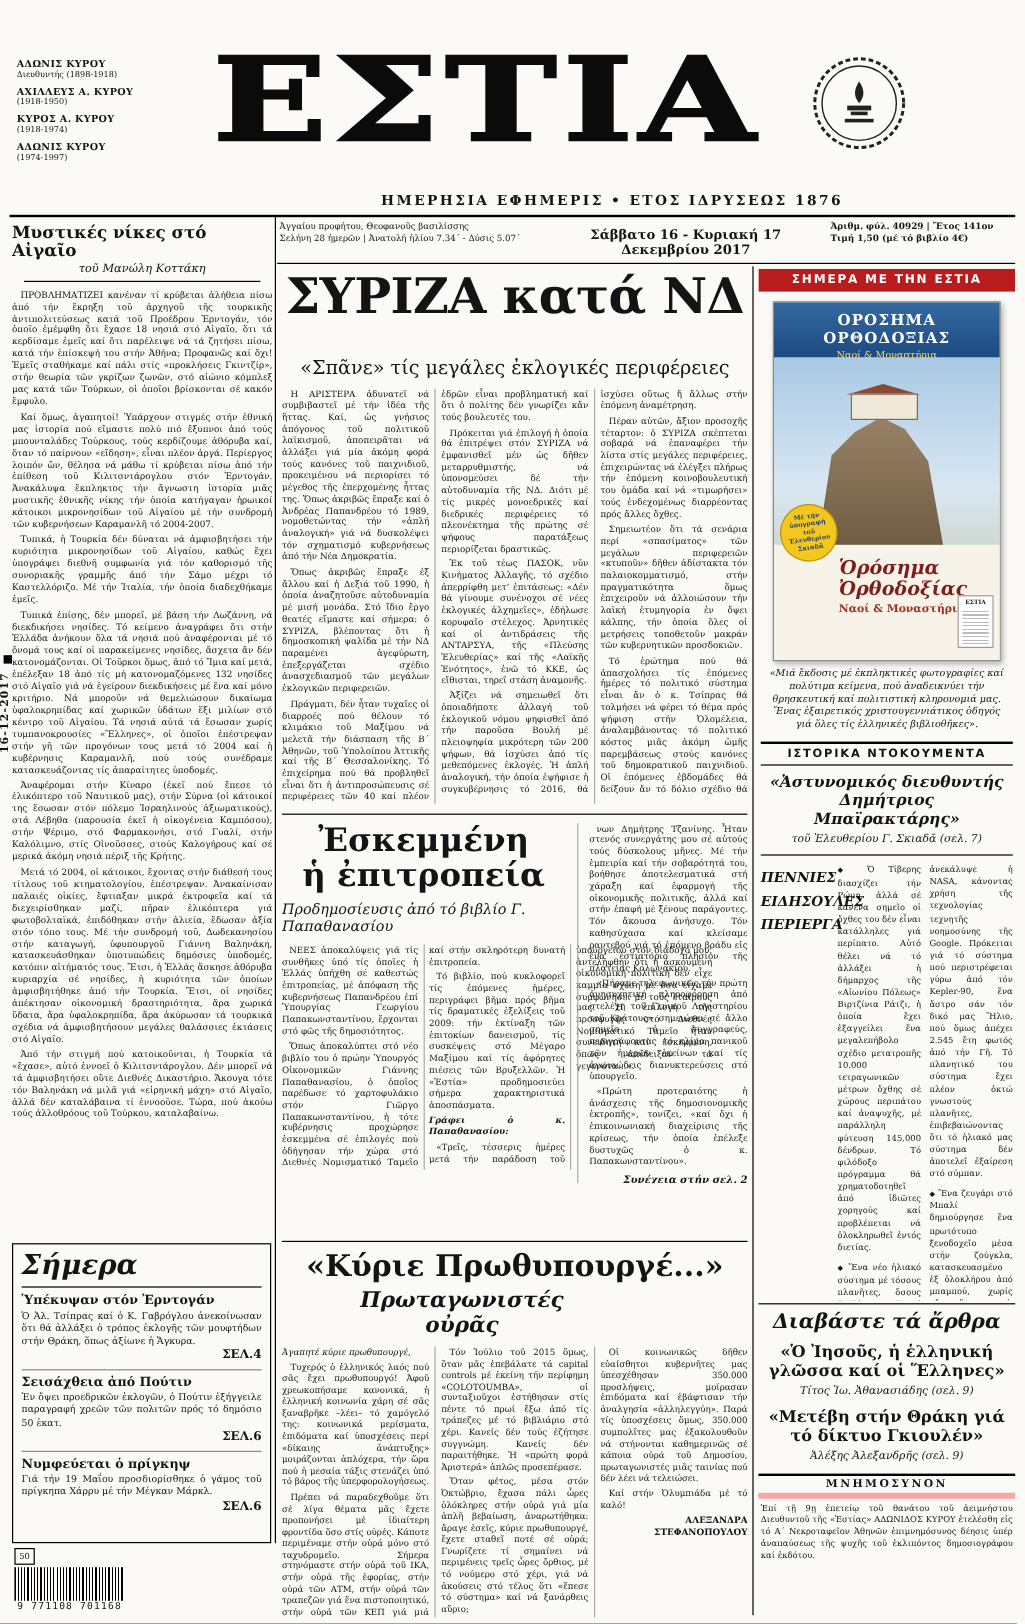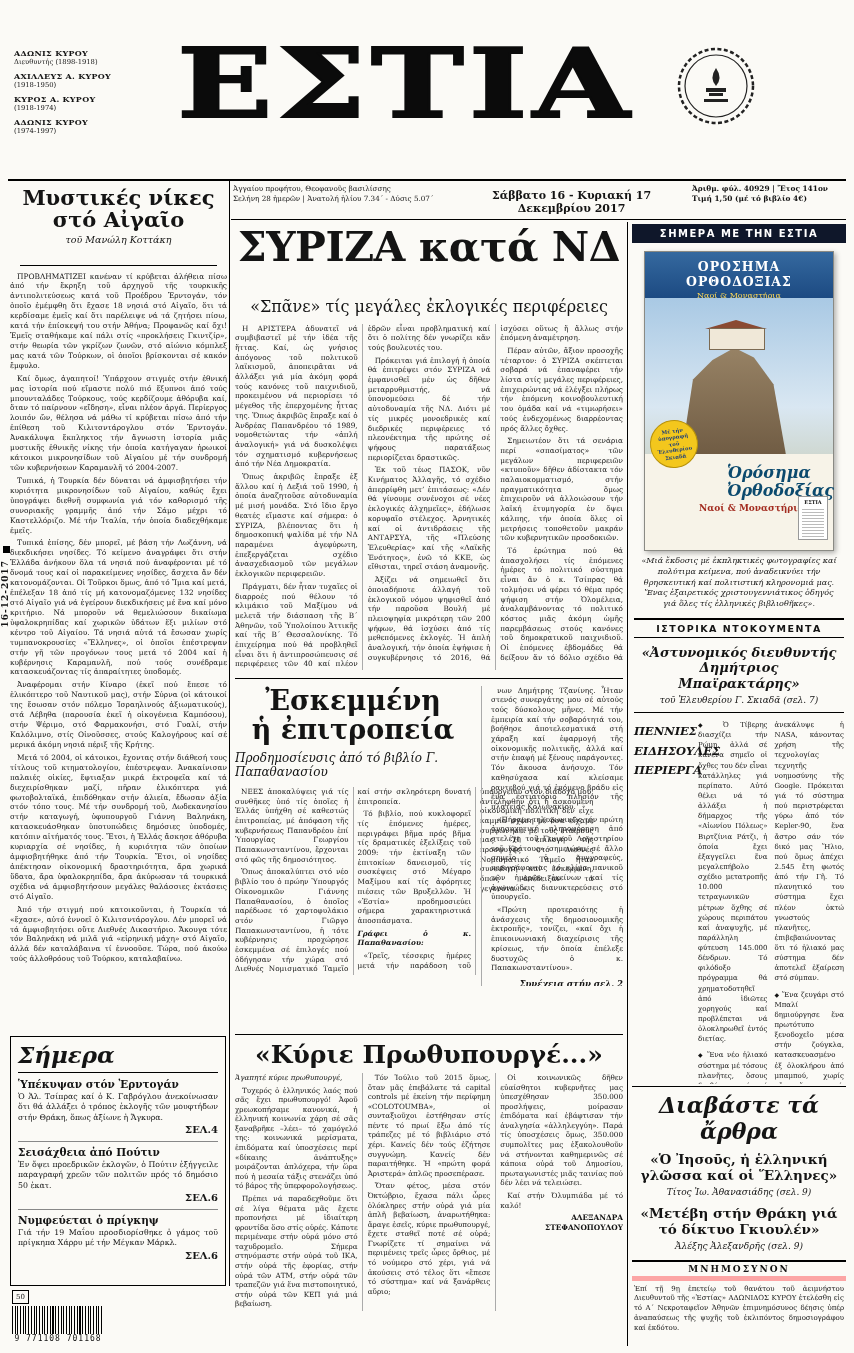--- a/index.html
+++ b/index.html
@@ -31,22 +31,22 @@
   .dl-center{flex:1;text-align:center;font-size:11px;font-weight:bold;padding-top:5px;}
   .dl-right{width:152px;font-size:7.4px;line-height:1.4;font-weight:bold;text-align:left;}
 
   
   .vrule{position:absolute;width:1px;background:#000;}
   #vr1{left:229px;top:181px;height:1105px;}
   #vr2{left:627px;top:222px;height:1124px;}
 
   
   .left-col{position:absolute;left:10px;top:184px;width:217px;height:850px;overflow:hidden;}
-  .lc-title{margin:3px 0 2px;font-size:21px;font-weight:bold;text-align:center;line-height:1.06;}
-  .lc-author{text-align:center;font-style:italic;font-size:9.5px;margin-bottom:20px;}
+  .lc-title{margin:3px 0 2px;font-size:14px;font-weight:bold;text-align:left;line-height:1.06;}
+  .lc-author{text-align:center;font-style:italic;font-size:9.5px;margin-bottom:4px;}
   .lc-rule{border-top:1px solid #000;margin:2px 10px 6px;}
   .lc-body p{margin:0 0 3px;font-size:7.4px;line-height:1.34;text-align:justify;text-indent:7px;}
 
   
   .simera{position:absolute;left:10px;top:1036px;width:216px;height:250px;border:1.5px solid #000;
           box-sizing:border-box;padding:4px 7px;background:#fbfaf6;}
   .sim-title{font-size:23px;font-style:italic;font-weight:bold;border-bottom:1px solid #000;
              padding-bottom:4px;margin-bottom:5px;}
   .sim-item h4{margin:0 0 2px;font-size:10.5px;}
   .sim-item p{margin:0;font-size:7.8px;line-height:1.32;text-align:justify;}
@@ -85,38 +85,38 @@
   .letter-title{text-align:center;font-size:25px;font-weight:bold;margin:2px 0 4px;}
   .letter-sub{font-size:18px;font-weight:bold;font-style:italic;text-align:center;width:230px;margin:0 0 7px 35px;}
   .letter-body{columns:3;column-gap:10px;column-rule:1px solid #aaa;height:238px;column-fill:auto;
                font-size:7.2px;line-height:1.33;text-align:justify;}
   .letter-body p{margin:0 0 3px;text-indent:7px;}
   .salut{font-style:italic;text-indent:0 !important;}
   .sig{font-weight:bold;text-align:right;font-size:7.4px;text-indent:0 !important;}
 
   
   .sidebar{position:absolute;left:632px;top:224px;width:214px;height:860px;overflow:hidden;}
-  .promo-bar{background:#0f172a;color:#fff;font-size:10px;font-weight:bold;letter-spacing:1.5px;
+  .promo-bar{background:#b91c1c;color:#fff;font-size:10px;font-weight:bold;letter-spacing:1.5px;
              text-align:center;padding:4px 0;font-family:"DejaVu Sans","Liberation Sans",sans-serif;}
   .cover{width:188px;height:298px;margin:8px auto 5px;border:1px solid #8a8a84;position:relative;
          background:#f7f3e8;box-shadow:2px 2px 5px rgba(0,0,0,.3);}
   .cover-band{height:46px;background:linear-gradient(#35699f,#1c4a82);color:#fff;text-align:center;
               padding-top:7px;box-sizing:border-box;}
   .cover-band .t1{font-size:12.5px;font-weight:bold;letter-spacing:1px;}
   .cover-band .t2{font-size:8px;color:#ffd957;margin-top:2px;}
   .cover-photo{height:156px;position:relative;overflow:hidden;
                background:linear-gradient(#a9c9e4 0%,#d9e7f2 70%,#cfd8d2 100%);}
   .cliff{position:absolute;bottom:-6px;left:26px;width:122px;height:122px;
          background:linear-gradient(#9b8668,#6e5a42);
          clip-path:polygon(8% 100%,18% 34%,34% 18%,52% 8%,68% 16%,84% 38%,95% 100%);}
   .roof{position:absolute;left:60px;top:22px;width:62px;height:9px;background:#8a4a32;
         clip-path:polygon(0 100%,50% 0,100% 100%);}
   .monastery{position:absolute;left:64px;top:30px;width:54px;height:20px;background:#f0e8d8;border:1px solid #7c6a52;}
   .cover-bottom{height:96px;background:#f7f3e8;padding:10px 6px 0 54px;box-sizing:border-box;text-align:left;}
-  .cover-script{font-style:italic;font-weight:bold;color:#0c4a6e;font-size:16px;line-height:1.1;margin-left:28px;}
+  .cover-script{font-style:italic;font-weight:bold;color:#7f1d1d;font-size:16px;line-height:1.1;}
   .cover-sub2{color:#a32c20;font-size:9px;font-weight:bold;margin-top:4px;}
   .badge{position:absolute;left:5px;top:168px;width:48px;height:48px;border-radius:50%;background:#f3c71d;
          border:1px solid #b8920a;color:#1c3f7c;font-size:5.2px;font-weight:bold;text-align:center;
          display:flex;align-items:center;justify-content:center;padding:3px;box-sizing:border-box;
          line-height:1.25;transform:rotate(-8deg);}
   .mini-paper{position:absolute;right:5px;bottom:10px;width:30px;height:44px;background:#fff;border:1px solid #999;
               font-size:5px;font-weight:bold;text-align:center;padding-top:2px;box-sizing:border-box;}
   .mini-lines{margin:2px 3px 0;height:32px;background:repeating-linear-gradient(180deg,transparent 0 2px,#bbb 2px 3px);}
   .promo-caption{font-size:8px;font-style:italic;text-align:center;line-height:1.35;margin:4px 6px 8px;}
 
@@ -128,21 +128,21 @@
 
   .pennies{display:flex;gap:6px;padding:7px 2px 0;}
   .pennies-h{width:58px;flex:none;font-style:italic;font-weight:bold;font-size:11.5px;line-height:1.7;padding-top:2px;}
   .pennies-body{flex:1;columns:2;column-gap:7px;height:386px;column-fill:auto;overflow:hidden;
                 font-size:7px;line-height:1.45;text-align:justify;}
   .pennies-body p{margin:0 0 6px;}
   .pennies-body p::before{content:"◆ ";font-size:6px;}
 
   
   .reads{position:absolute;left:632px;top:1086px;width:214px;border-top:1px solid #000;padding-top:5px;box-sizing:border-box;}
-  .reads-h{font-size:22px;font-weight:bold;font-style:italic;text-align:center;margin:0 0 8px;}
+  .reads-h{font-size:17px;font-weight:bold;font-style:italic;text-align:center;margin:0 0 8px;}
   .read-item{text-align:center;margin-bottom:9px;}
   .read-title{font-size:13.5px;font-weight:bold;line-height:1.18;}
   .read-author{font-size:9px;font-style:italic;margin-top:3px;}
   .memorial{margin-top:8px;border-top:2px solid #000;}
   .memorial-h{font-size:9px;font-weight:bold;letter-spacing:2px;text-align:center;padding:2px 0;border-bottom:5px solid #fca5a5;}
   .memorial-text{font-size:7px;line-height:1.4;text-align:justify;padding:4px 2px;}
 </style>
 </head>
 <body>
 
@@ -178,20 +178,21 @@
     <svg viewBox="0 0 80 80" width="80" height="80">
       <circle cx="40" cy="40" r="37" fill="none" stroke="#222" stroke-width="2.5" stroke-dasharray="4 2.5"></circle>
       <circle cx="40" cy="40" r="31" fill="none" stroke="#222" stroke-width="1.2"></circle>
       <path d="M40 22 q7 10 0 18 q-7 -8 0 -18" fill="#222"></path>
       <rect x="30" y="42" width="20" height="4" fill="#222"></rect>
       <rect x="33" y="47" width="14" height="3" fill="#222"></rect>
       <rect x="28" y="53" width="24" height="3" fill="#222"></rect>
     </svg>
   </div>
 
+  <div class="tagline">ΗΜΕΡΗΣΙΑ ΕΦΗΜΕΡΙΣ • ΕΤΟΣ ΙΔΡΥΣΕΩΣ 1876</div>
   <div class="toprule"></div>
 
   <div class="dateline">
     <div class="dl-left">
       <div>Ἀγγαίου προφήτου, Θεοφανοῦς βασιλίσσης</div>
       <div>Σελήνη 28 ἡμερῶν | Ἀνατολή ἡλίου 7.34΄ - Δύσις 5.07΄</div>
     </div>
     <div class="dl-center">Σάββατο 16 - Κυριακή 17 Δεκεμβρίου 2017</div>
     <div class="dl-right">
       <div>Ἀριθμ. φύλ. 40929 | Ἔτος 141ον</div>
@@ -278,20 +279,21 @@
         <p>νων Δημήτρης Τζανίνης. Ἦταν στενός συνεργάτης μου σέ αὐτούς τούς δύσκολους μῆνες. Μέ τήν ἐμπειρία καί τήν σοβαρότητά του, βοήθησε ἀποτελεσματικά στή χάραξη καί ἐφαρμογή τῆς οἰκονομικῆς πολιτικῆς, ἀλλά καί στήν ἐπαφή μέ ξένους παράγοντες. Τόν ἄκουσα ἀνήσυχο. Τόν καθησύχασα καί κλείσαμε ραντεβού γιά τό ἑπόμενο βράδυ εἰς ἕνα ἑστιατόριο πλησίον τῆς πλατείας Κολωνακίου.</p>
         <p>«Πήραμε τηλεφωνικῶς τήν πρώτη ἀνησυχητική πληροφόρηση ἀπό στελέχη τοῦ Γενικοῦ Λογιστηρίου τοῦ Κράτους» σημειώνει σέ ἄλλο σημεῖο ὁ συγγραφεύς, περιγράφοντας τό κλίμα πανικοῦ τῶν ἡμερῶν ἐκείνων καί τίς ἀγωνιώδεις διανυκτερεύσεις στό ὑπουργεῖο.</p>
         <p>«Πρώτη προτεραιότης ἡ ἀνάσχεσις τῆς δημοσιονομικῆς ἐκτροπῆς», τονίζει, «καί ὄχι ἡ ἐπικοινωνιακή διαχείρισις τῆς κρίσεως, τήν ὁποία ἐπέλεξε δυστυχῶς ὁ κ. Παπακωνσταντίνου».</p>
         <div class="esk-cont">Συνέχεια στήν σελ. 2</div>
       </div>
     </section>
   </main>
 
   <section class="letter">
     <div class="letter-title">«Κύριε Πρωθυπουργέ...»</div>
+    <div class="letter-sub">Πρωταγωνιστές οὐρᾶς</div>
     <div class="letter-body">
       <p class="salut">Ἀγαπητέ κύριε πρωθυπουργέ,</p>
       <p>Τυχερός ὁ ἑλληνικός λαός πού σᾶς ἔχει πρωθυπουργό! Ἀφοῦ χρεωκοπήσαμε κανονικά, ἡ ἑλληνική κοινωνία χάρη σέ σᾶς ξαναβρῆκε –λέει– τό χαμόγελό της: κοινωνικά μερίσματα, ἐπιδόματα καί ὑποσχέσεις περί «δίκαιης ἀνάπτυξης» μοιράζονται ἁπλόχερα, τήν ὥρα πού ἡ μεσαία τάξις στενάζει ὑπό τό βάρος τῆς ὑπερφορολογήσεως.</p>
       <p>Πρέπει νά παραδεχθοῦμε ὅτι σέ λίγα θέματα μᾶς ἔχετε προπονήσει μέ ἰδιαίτερη φροντίδα ὅσο στίς οὐρές. Κάποτε περιμέναμε στήν οὐρά μόνο στό ταχυδρομεῖο. Σήμερα στηνόμαστε στήν οὐρά τοῦ ΙΚΑ, στήν οὐρά τῆς ἐφορίας, στήν οὐρά τῶν ΑΤΜ, στήν οὐρά τῶν τραπεζῶν γιά ἕνα πιστοποιητικό, στήν οὐρά τῶν ΚΕΠ γιά μιά βεβαίωση.</p>
       <p>Τόν Ἰούλιο τοῦ 2015 ὅμως, ὅταν μᾶς ἐπεβάλατε τά capital controls μέ ἐκείνη τήν περίφημη «COLOTOUMBA», οἱ συνταξιοῦχοι ἐστήθησαν στίς πέντε τό πρωί ἔξω ἀπό τίς τράπεζες μέ τό βιβλιάριο στό χέρι. Κανείς δέν τούς ἐζήτησε συγγνώμη. Κανείς δέν παραιτήθηκε. Ἡ «πρώτη φορά Ἀριστερά» ἁπλῶς προσεπέρασε.</p>
       <p>Ὅταν φέτος, μέσα στόν Ὀκτώβριο, ἔχασα πάλι ὧρες ὁλόκληρες στήν οὐρά γιά μία ἁπλῆ βεβαίωση, ἀναρωτήθηκα: ἄραγε ἐσεῖς, κύριε πρωθυπουργέ, ἔχετε σταθεῖ ποτέ σέ οὐρά; Γνωρίζετε τί σημαίνει νά περιμένεις τρεῖς ὧρες ὄρθιος, μέ τό νούμερο στό χέρι, γιά νά ἀκούσεις στό τέλος ὅτι «ἔπεσε τό σύστημα» καί νά ξανάρθεις αὔριο;</p>
       <p>Οἱ κοινωνικῶς δῆθεν εὐαίσθητοι κυβερνῆτες μας ὑπεσχέθησαν 350.000 προσλήψεις, μοίρασαν ἐπιδόματα καί ἐβάφτισαν τήν ἀναλγησία «ἀλληλεγγύη». Παρά τίς ὑποσχέσεις ὅμως, 350.000 συμπολῖτες μας ἐξακολουθοῦν νά στήνονται καθημερινῶς σέ κάποια οὐρά τοῦ Δημοσίου, πρωταγωνιστές μιᾶς ταινίας πού δέν λέει νά τελειώσει.</p>
       <p>Καί στήν Ὀλυμπιάδα μέ τό καλό!</p>
       <p class="sig">ΑΛΕΞΑΝΔΡΑ ΣΤΕΦΑΝΟΠΟΥΛΟΥ</p>
     </div>

